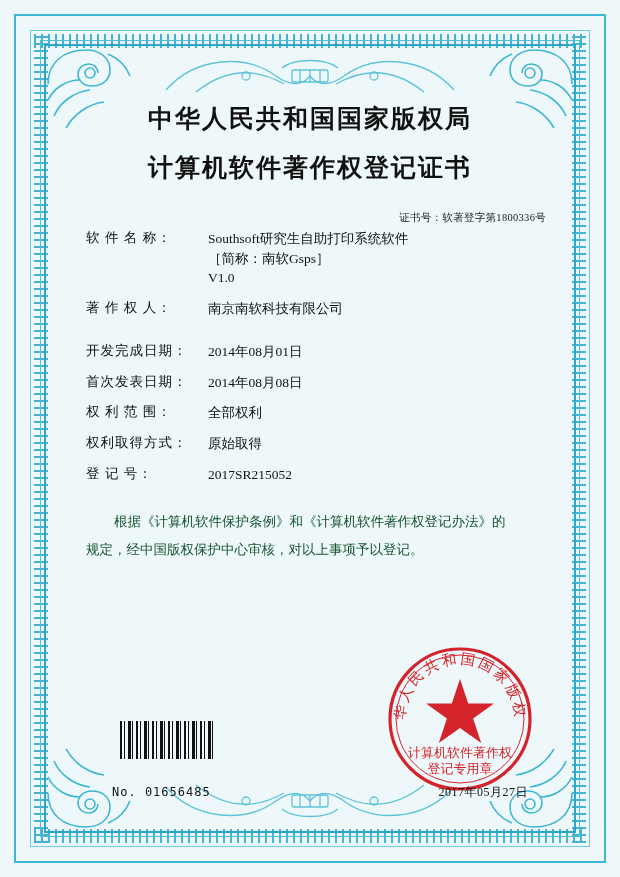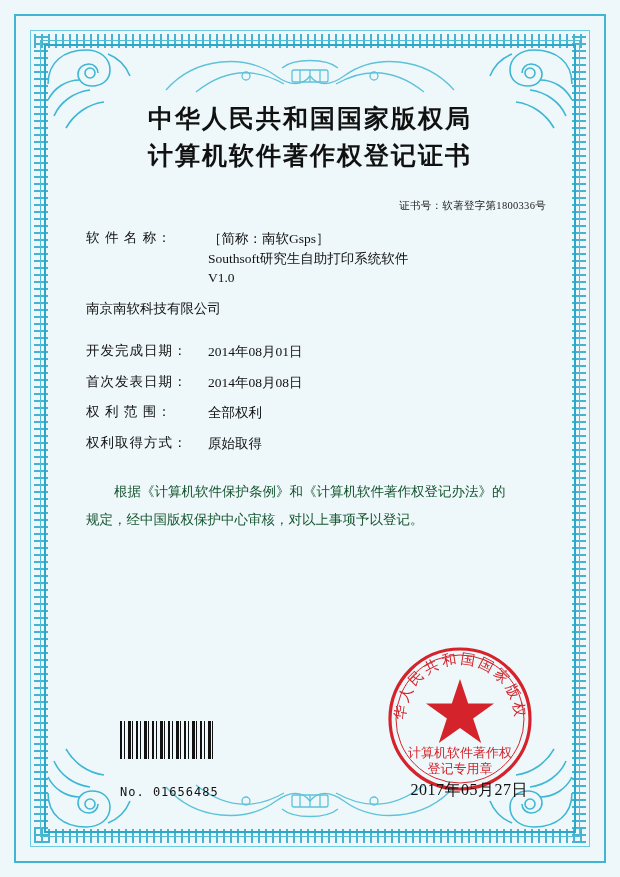--- a/index.html
+++ b/index.html
@@ -95,34 +95,34 @@
     font-weight: bold;
     margin-top: 6px;
     font-family: "DejaVu Serif", "Liberation Serif", serif;
   }
   .title-sub {
     text-align: center;
     font-size: 25px;
     letter-spacing: 2px;
     color: #111111;
     font-weight: bold;
-    margin-top: 4px;
+    margin-top: 16px;
     font-family: "DejaVu Serif", "Liberation Serif", serif;
   }
   .cert-no {
     text-align: right;
     font-size: 10.5px;
     color: #1a1a1a;
     margin-top: 27px;
     padding-right: 14px;
     letter-spacing: .3px;
   }
 
   .fields {
-    margin-top: 16px;
+    margin-top: 4px;
     padding-left: 26px;
     font-size: 13.5px;
     color: #111;
   }
   .field-row {
     display: flex;
     align-items: flex-start;
     margin-bottom: 11px;
   }
   .field-label {
@@ -158,21 +158,21 @@
     height: 38px;
     background:
       repeating-linear-gradient(90deg,
         #111 0 2px, transparent 2px 4px,
         #111 4px 5px, transparent 5px 8px,
         #111 8px 11px, transparent 11px 12px,
         #111 12px 13px, transparent 13px 16px);
   }
   .barcode-no {
     position: absolute;
-    left: 120px;
+    left: 112px;
     bottom: 78px;
     font-size: 12px;
     color: #111;
     letter-spacing: 1px;
     font-family: "DejaVu Sans Mono", monospace;
   }
 
   
   .seal {
     position: absolute;
@@ -180,21 +180,21 @@
     bottom: 84px;
     width: 148px;
     height: 148px;
   }
   .seal svg { display: block; }
 
   .issue-date {
     position: absolute;
     right: 92px;
     bottom: 76px;
-    font-size: 16px;
+    font-size: 12px;
     color: #111;
     letter-spacing: .5px;
   }
 </style>
 </head>
 <body>
 
 <div class="certificate">
 
   <div class="border-outer"></div>
@@ -287,27 +287,28 @@
 
     <div class="cert-no">
       <span>证书号：</span><span>软著登字第1800336号</span>
     </div>
 
     <div class="fields">
 
       <div class="field-row">
         <div class="field-label">软 件 名 称：</div>
         <div class="field-value">
+          <span class="sub-line">Southsoft研究生自助打印系统软件</span>
           <span class="sub-line">［简称：南软Gsps］</span>
-          <span class="sub-line">Southsoft研究生自助打印系统软件</span>
           <span class="sub-line">V1.0</span>
         </div>
       </div>
 
       <div class="field-row">
+        <div class="field-label">著 作 权 人：</div>
         <div class="field-value">南京南软科技有限公司</div>
       </div>
 
       <div class="gap"></div>
 
       <div class="field-row">
         <div class="field-label">开发完成日期：</div>
         <div class="field-value">2014年08月01日</div>
       </div>
 
@@ -319,20 +320,24 @@
       <div class="field-row">
         <div class="field-label">权 利 范 围：</div>
         <div class="field-value">全部权利</div>
       </div>
 
       <div class="field-row">
         <div class="field-label">权利取得方式：</div>
         <div class="field-value">原始取得</div>
       </div>
 
+      <div class="field-row">
+        <div class="field-label">登 记 号：</div>
+        <div class="field-value">2017SR215052</div>
+      </div>
 
     </div>
 
     <div class="paragraph">
       <span class="p-indent">根据《计算机软件保护条例》和《计算机软件著作权登记办法》的</span>
       <span>规定，经中国版权保护中心审核，对以上事项予以登记。</span>
     </div>
 
   </div>
 

